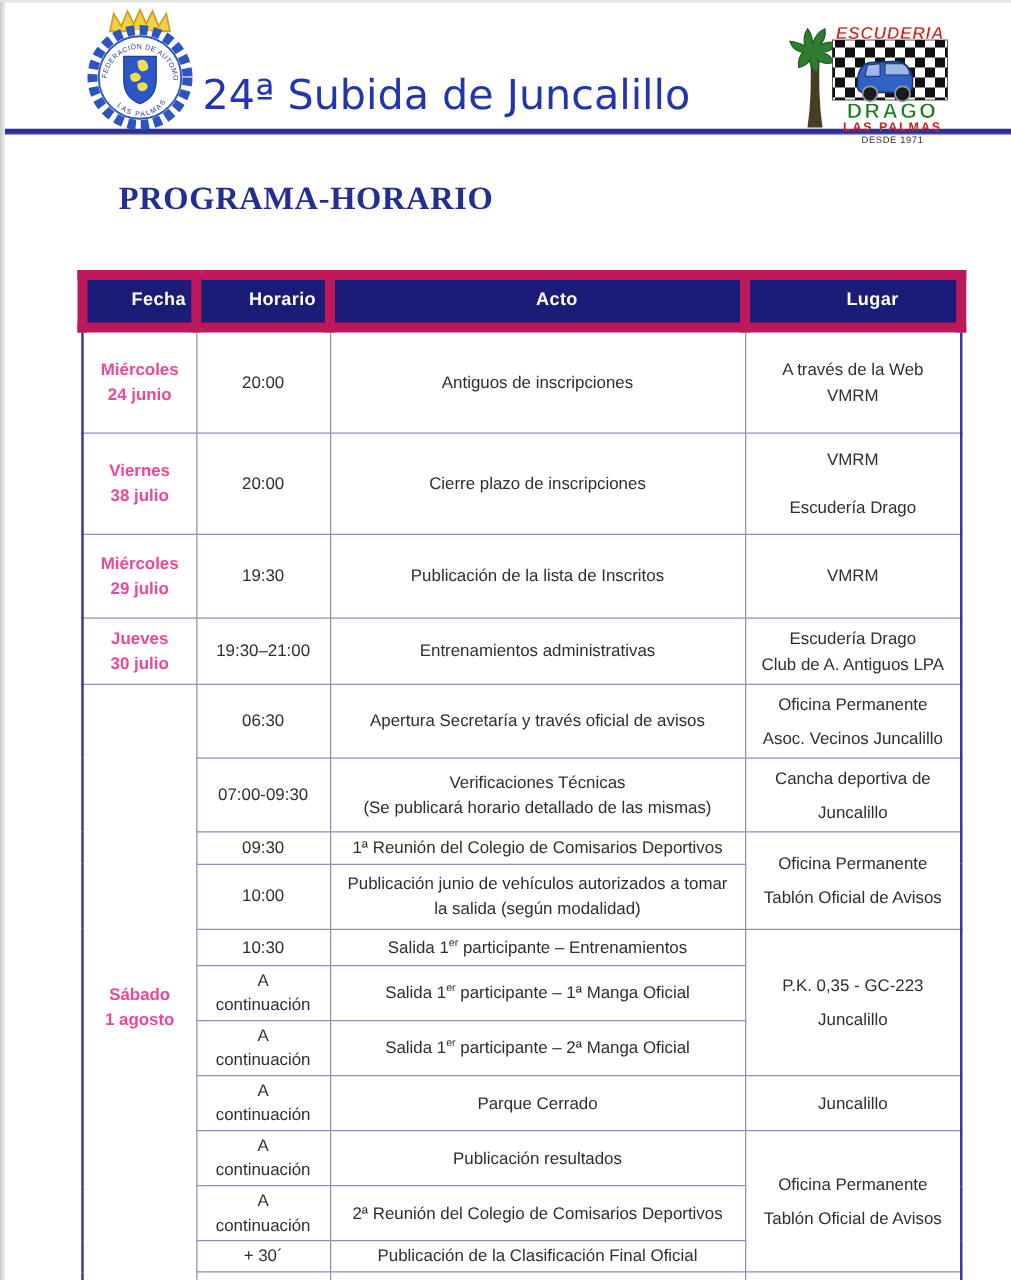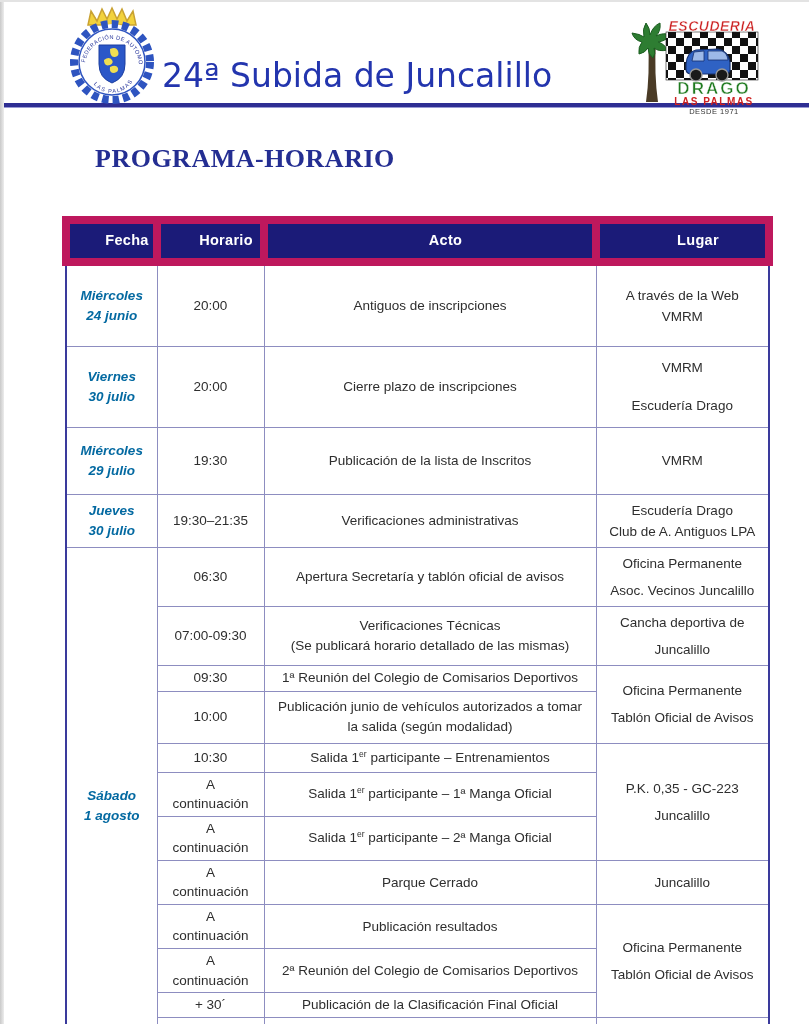--- a/index.html
+++ b/index.html
@@ -36,21 +36,21 @@
   }
   col.c-fecha{width:91px;} col.c-horario{width:107px;} col.c-acto{width:332px;} col.c-lugar{width:173px;}
   th{
     background:#1b1b78;color:#ffffff;font-size:14.5px;font-weight:bold;
     border:8px solid #be185d;height:32px;letter-spacing:0.3px;padding-left:32px;
   }
   td{
     border:1px solid #8d8dc0;text-align:center;vertical-align:middle;
     padding:2px 4px;
   }
-  td.fecha{color:#0369a1;font-weight:bold;line-height:1.45;font-style:italic;}
+  td.fecha{color:#ec4899;font-weight:bold;line-height:1.45;}
   td.lugar{line-height:21px;}
   td.lugar.lh-lg{line-height:27px;margin-top:19px;}
   td.lugar.lh-xl{line-height:38px;}
   .ml{white-space:pre-line;}
   sup.ord{font-size:8.5px;vertical-align:super;line-height:0;}
 
   
   .svgtxt{font-family:"Liberation Sans",sans-serif;}
 </style>
 </head>
@@ -145,46 +145,46 @@
     <tr style="height:84px">
       <td class="fecha ml">Miércoles
 24 junio</td>
       <td class="horario">20:00</td>
       <td class="acto ml">Antiguos de inscripciones</td>
       <td class="lugar ml">A través de la Web
 VMRM</td>
     </tr>
     <tr style="height:74px">
       <td class="fecha ml">Viernes
-30 julio</td>
+38 julio</td>
       <td class="horario">20:00</td>
       <td class="acto ml">Cierre plazo de inscripciones</td>
       <td class="lugar ml lh-xl">VMRM
 Escudería Drago</td>
     </tr>
     <tr style="height:67px">
       <td class="fecha ml">Miércoles
 29 julio</td>
       <td class="horario">19:30</td>
       <td class="acto ml">Publicación de la lista de Inscritos</td>
       <td class="lugar ml">VMRM</td>
     </tr>
     <tr style="height:53px">
       <td class="fecha ml">Jueves
 30 julio</td>
-      <td class="horario">19:30–21:35</td>
-      <td class="acto ml">Verificaciones administrativas</td>
+      <td class="horario">19:30–21:00</td>
+      <td class="acto ml">Entrenamientos administrativas</td>
       <td class="lugar ml">Escudería Drago
 Club de A. Antiguos LPA</td>
     </tr>
     <tr style="height:50px">
       <td class="fecha ml" rowspan="12">Sábado
 1 agosto</td>
       <td class="horario">06:30</td>
-      <td class="acto ml">Apertura Secretaría y tablón oficial de avisos</td>
+      <td class="acto ml">Apertura Secretaría y través oficial de avisos</td>
       <td class="lugar ml lh-lg">Oficina Permanente
 Asoc. Vecinos Juncalillo</td>
     </tr>
     <tr style="height:49px">
       <td class="horario">07:00-09:30</td>
       <td class="acto ml">Verificaciones Técnicas
 (Se publicará horario detallado de las mismas)</td>
       <td class="lugar ml lh-lg">Cancha deportiva de
 Juncalillo</td>
     </tr>

